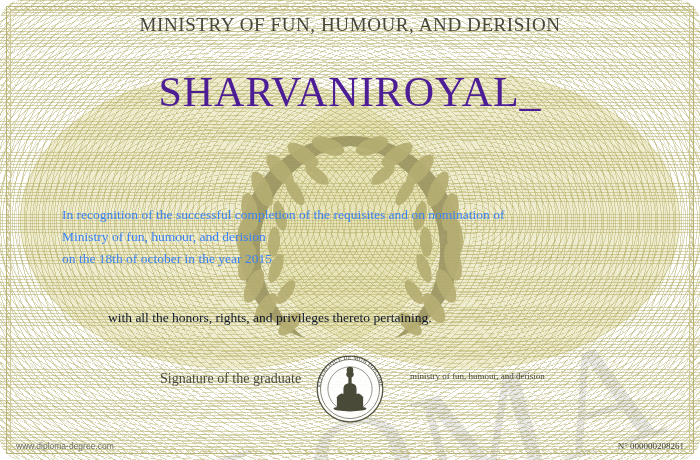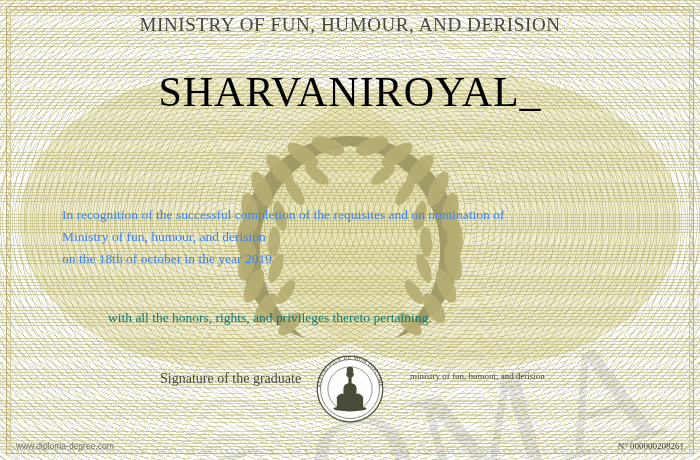--- a/index.html
+++ b/index.html
@@ -8,20 +8,21 @@
     background: #ffffff;
   }
   #certificate {
     position: relative;
     width: 700px;
     height: 460px;
     overflow: hidden;
     background: #fdfdf7;
     font-family: "Liberation Serif", serif;
     color: #3a3a30;
+    border-radius: 22px;
   }
 
   
   .bg-base {
     position: absolute;
     inset: 0;
     background:
       radial-gradient(ellipse 300px 210px at 33% 48%,
         rgba(226,222,168,0.55) 0%,
         rgba(226,222,168,0.55) 70%,
@@ -134,39 +135,39 @@
     letter-spacing: 0.6px;
     color: #46463a;
   }
   .recipient {
     position: absolute;
     top: 68px;
     left: 0; right: 0;
     text-align: center;
     font-size: 42px;
     letter-spacing: 1px;
-    color: #000000;
+    color: #4c1d95;
   }
   .body-block {
     position: absolute;
     left: 62px;
     top: 204px;
     width: 580px;
     font-size: 13.5px;
     line-height: 22px;
     color: #3b82f6;
   }
   .body-block .line { white-space: nowrap; }
   .honors {
     position: absolute;
     left: 108px;
     top: 310px;
     width: 520px;
     font-size: 13.5px;
-    color: #0f766e;
+    color: #0f172a;
   }
 
   
   .seal {
     position: absolute;
     left: 50%;
     top: 348px;
     transform: translateX(-50%);
     width: 82px;
     height: 82px;
@@ -267,21 +268,21 @@
     </g>
   </svg>
 
   <div class="ministry">MINISTRY OF FUN, HUMOUR, AND DERISION</div>
 
   <div class="recipient">SHARVANIROYAL_</div>
 
   <div class="body-block">
     <div class="line">In recognition of the successful completion of the requisites and on nomination of</div>
     <div class="line">Ministry of fun, humour, and derision</div>
-    <div class="line">on the 18th of october in the year 2019</div>
+    <div class="line">on the 18th of october in the year 2015</div>
   </div>
 
   <div class="honors">with all the honors, rights, and privileges thereto pertaining.</div>
 
   <svg class="seal" viewBox="0 0 100 100">
     <defs>
       <path id="sealArc" d="M 14 50 A 36 36 0 0 1 86 50"></path>
     </defs>
     <circle cx="50" cy="50" r="40" fill="#ffffff" stroke="#4a4a38" stroke-width="1.6" opacity="0.92"></circle>
     <circle cx="50" cy="50" r="36" fill="none" stroke="#4a4a38" stroke-width="0.8"></circle>

